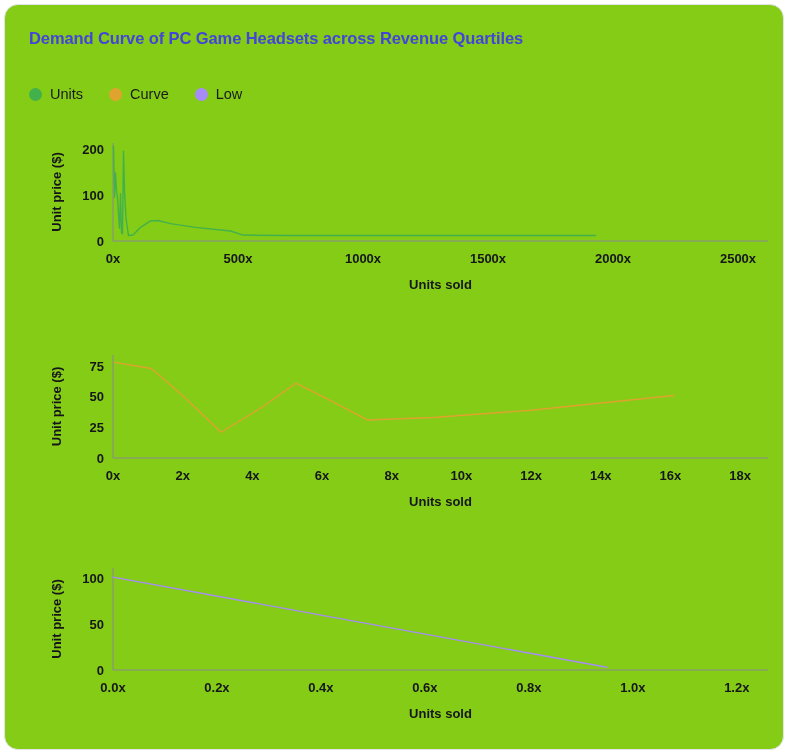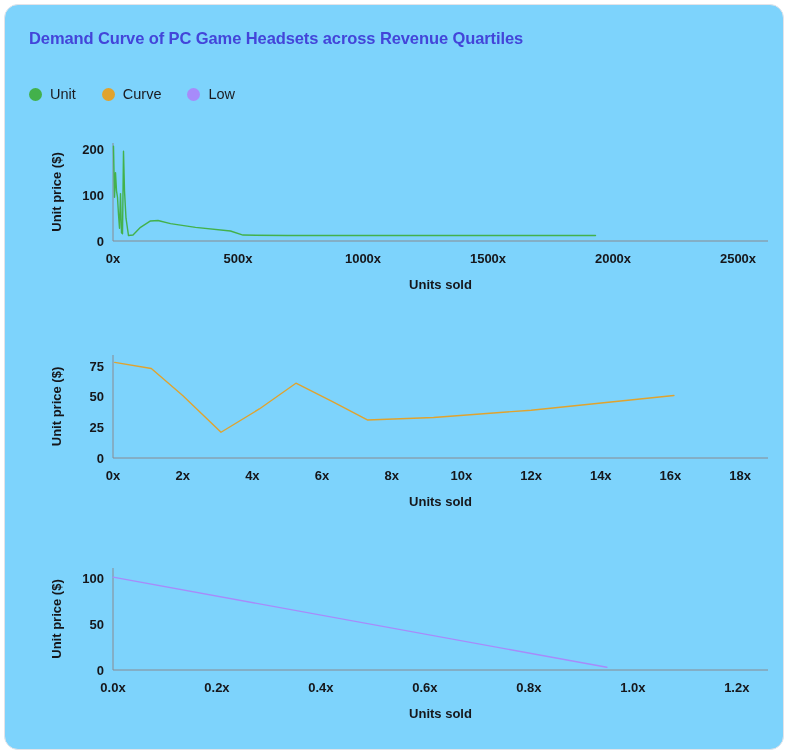--- a/index.html
+++ b/index.html
@@ -16,21 +16,21 @@
     box-sizing: border-box;
     overflow: hidden;
   }
   .card {
     position: absolute;
     left: 4px;
     top: 4px;
     width: 780px;
     height: 746px;
     box-sizing: border-box;
-    background: #7dd3fc;
+    background: #84cc16;
     border: 1px solid #e3e3e8;
     border-radius: 14px;
   }
   .chart-title {
     position: absolute;
     left: 24px;
     top: 24px;
     font-size: 16.5px;
     font-weight: bold;
     color: #4345d9;
@@ -106,21 +106,21 @@
 <body>
 
 <div id="root">
   <div class="card">
 
     <div class="chart-title">Demand Curve of PC Game Headsets across Revenue Quartiles</div>
 
     <div class="legend">
       <div class="legend-item">
         <span class="legend-dot" id="dot0" style="background: rgb(67, 177, 75);"></span>
-        <span class="legend-label">Unit</span>
+        <span class="legend-label">Units</span>
       </div>
       <div class="legend-item">
         <span class="legend-dot" id="dot1" style="background: rgb(224, 163, 46);"></span>
         <span class="legend-label">Curve</span>
       </div>
       <div class="legend-item">
         <span class="legend-dot" id="dot2" style="background: rgb(167, 139, 250);"></span>
         <span class="legend-label">Low</span>
       </div>
     </div>

